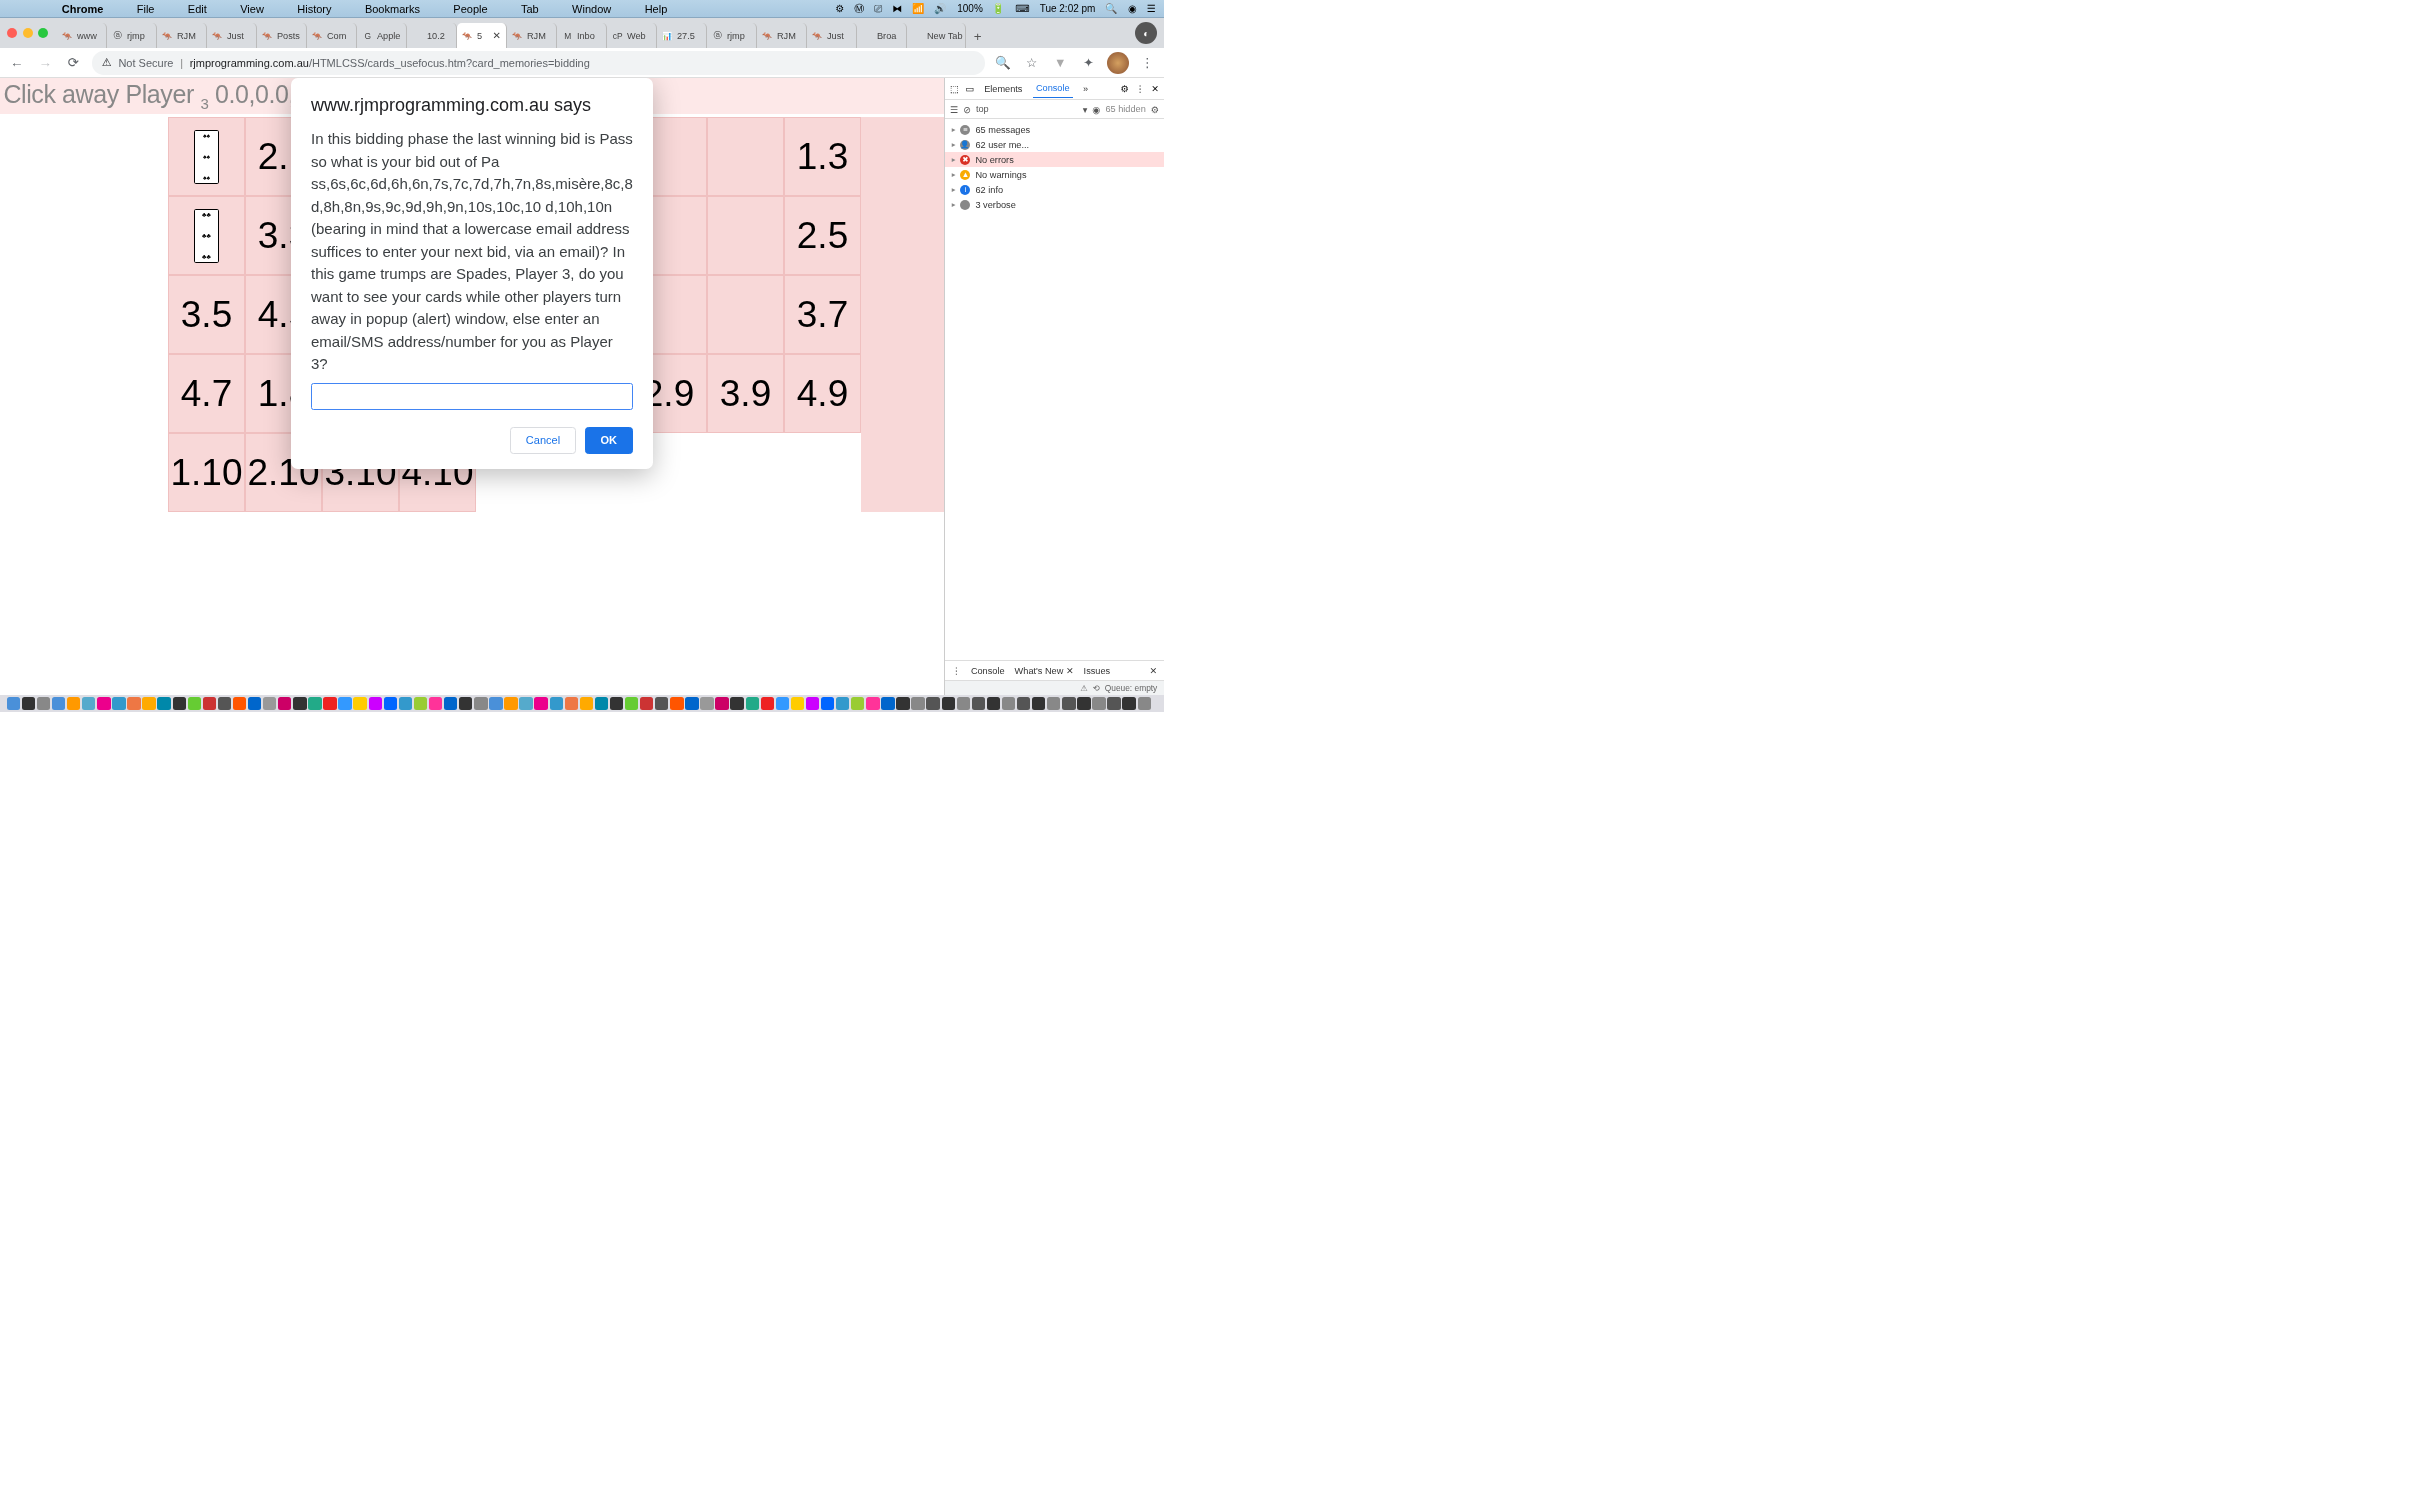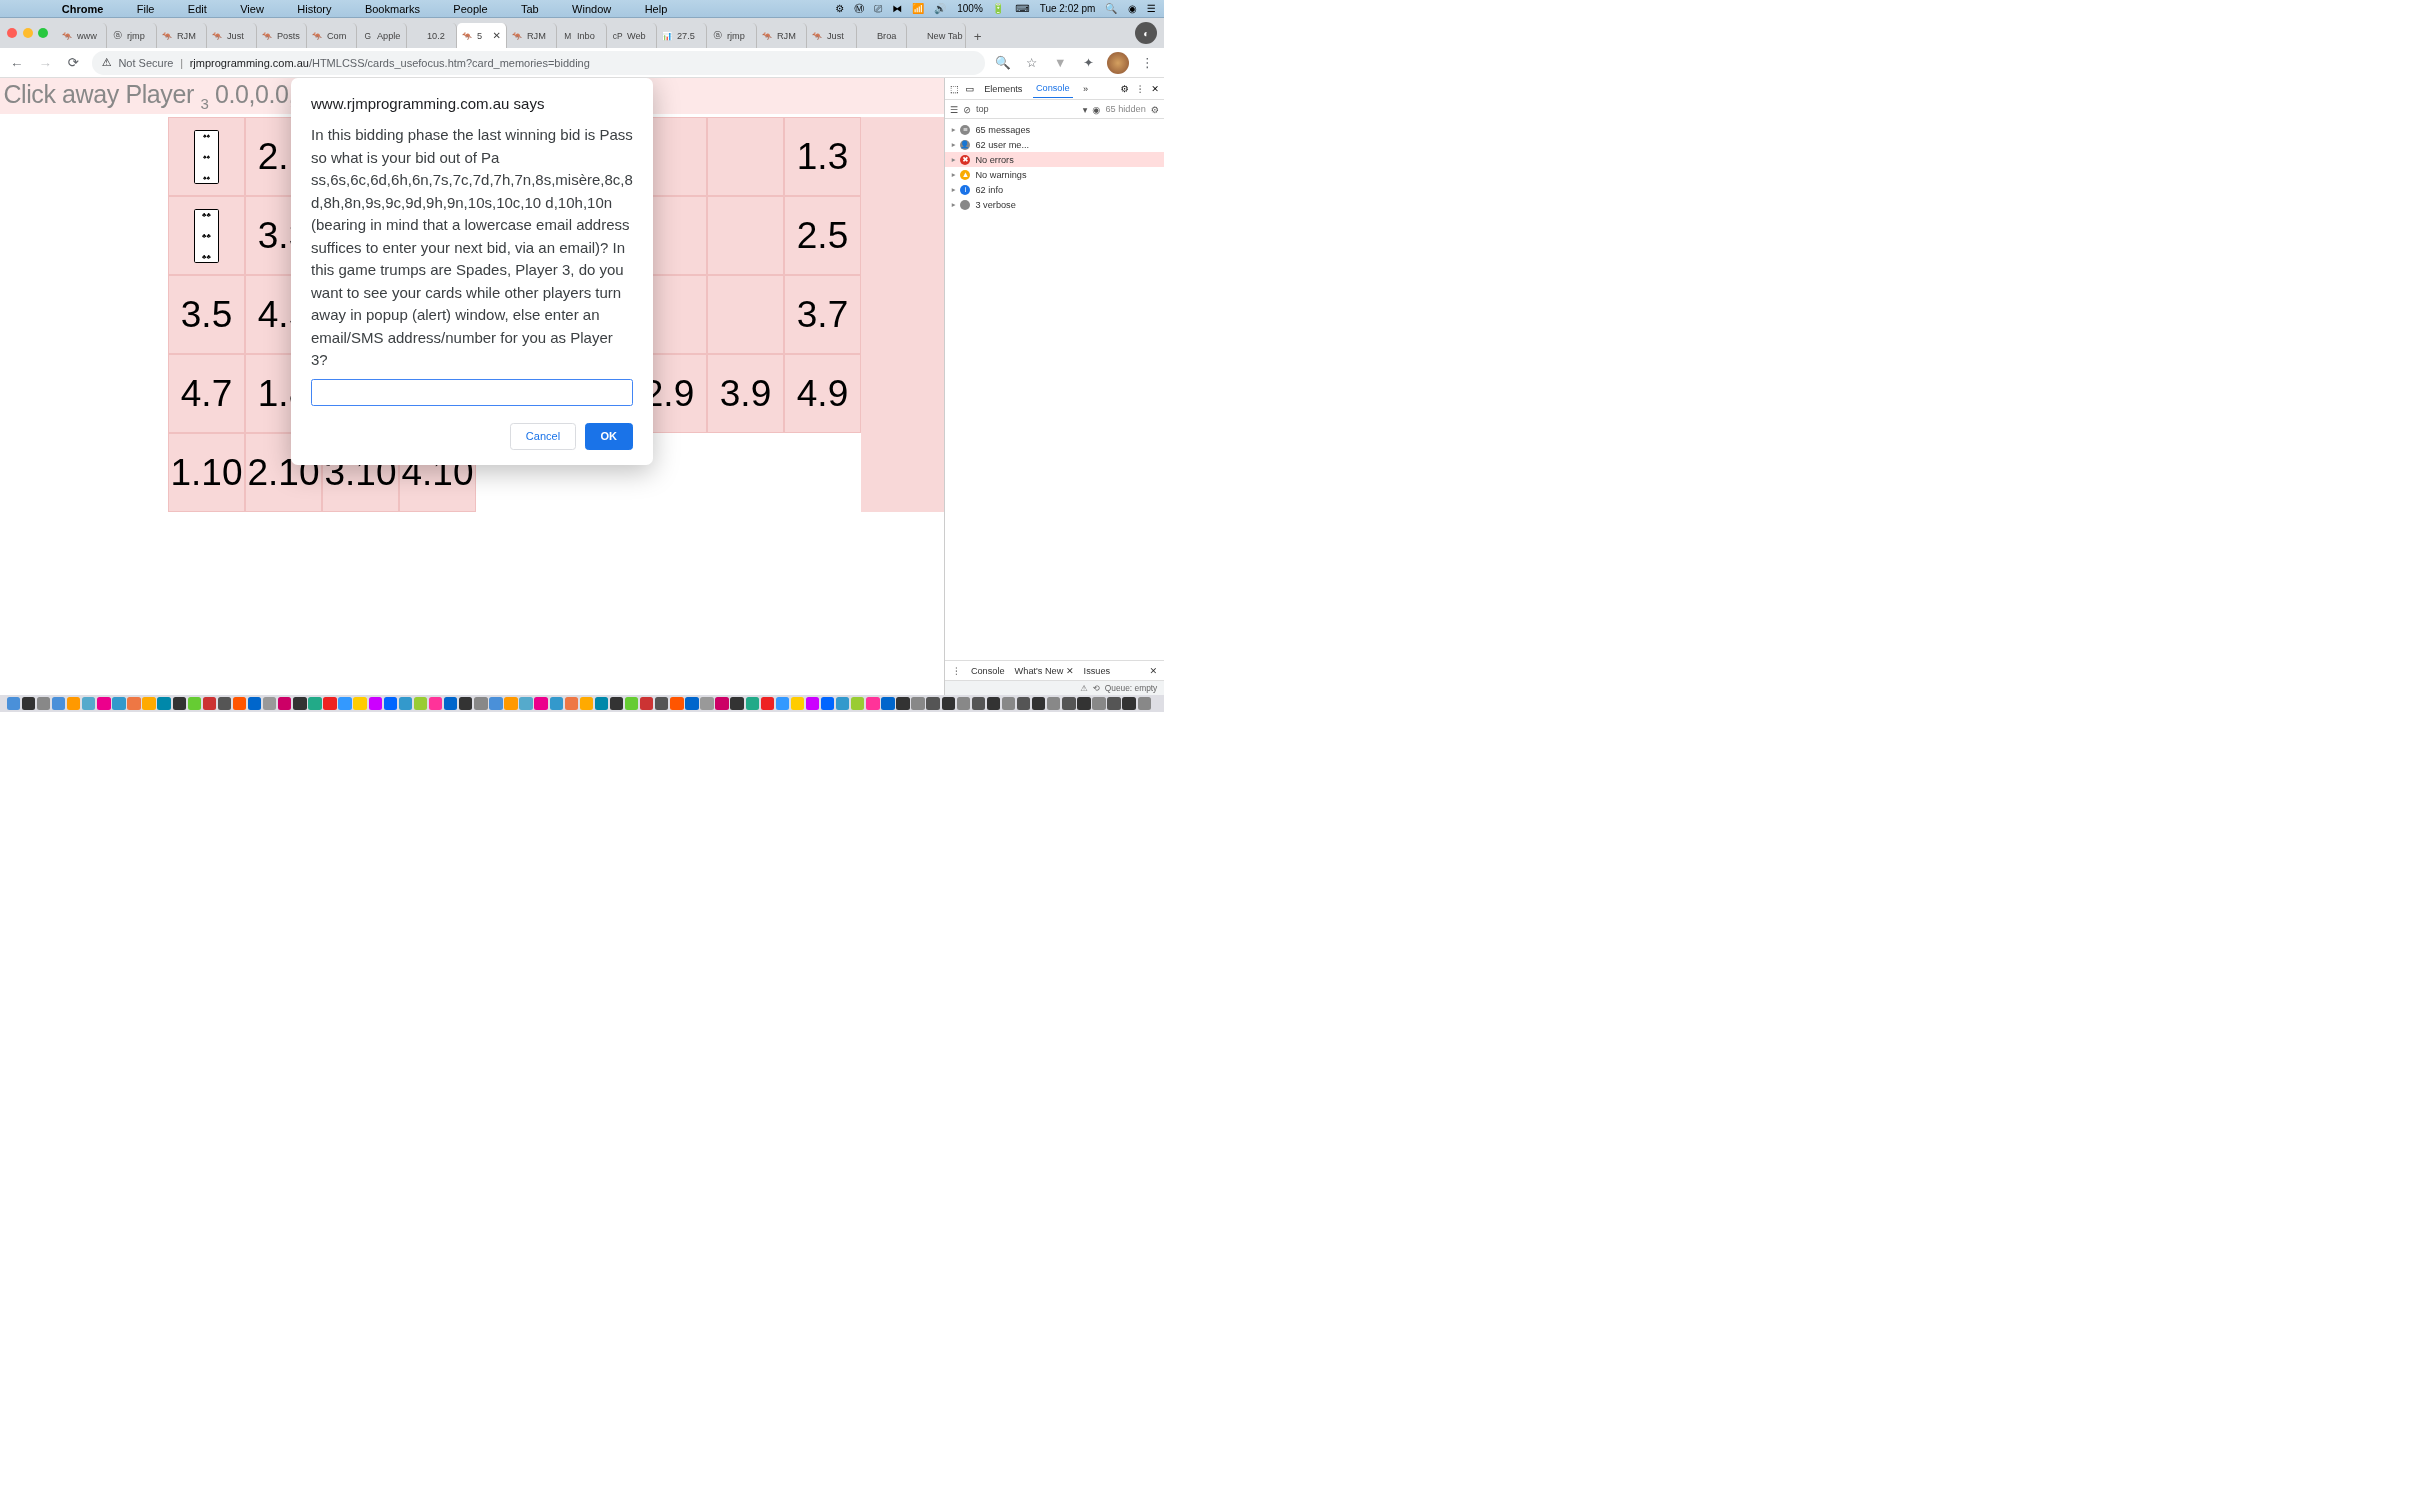--- a/index.html
+++ b/index.html
@@ -54,21 +54,21 @@
 .card-grid-wrap { padding-left: 168px; padding-top: 3.4px; }
 .card-grid { display: grid; grid-template-columns: repeat(9, 77px); grid-auto-rows: 79px; background: #f8d8d8; }
 .card-cell { border: 0.8px solid #f0c0c0; display: flex; align-items: center; justify-content: center; font-family: "Arial Narrow", sans-serif; font-size: 37px; font-stretch: condensed; color: #000; background: #f8d8d8; }
 .card-cell.empty { background: #fff; border: none; }
 .card-cell.card-img { padding: 3.4px; }
 .playing-card { width: 25px; height: 54px; background: #fff; border: 0.8px solid #000; border-radius: 1.7px; font-size: 6.7px; text-align: center; display: flex; flex-direction: column; justify-content: space-between; padding: 1.7px; }
 
 
 .dialog-backdrop { position: absolute; inset: 0; display: flex; justify-content: center; align-items: flex-start; }
 .prompt-dialog { width: 362px; background: #fff; border-radius: 6.7px; box-shadow: 0 6.7px 27px rgba(0,0,0,.25); margin-top: 0px; padding: 17px 20px 15px 20px; position: relative; top: 0; }
-.prompt-title { font-size: 15px; color: #202124; margin-bottom: 11.7px; }
+.prompt-title { font-size: 18px; color: #202124; margin-bottom: 11.7px; }
 .prompt-body { font-size: 15px; color: #3c4043; line-height: 1.5; margin-bottom: 7px; word-wrap: break-word; }
 .prompt-input { width: 100%; height: 27px; border: 0.8px solid #4285f4; border-radius: 2.5px; padding: 0 6.7px; font-size: 11px; outline: none; }
 .prompt-actions { display: flex; justify-content: flex-end; gap: 8.4px; margin-top: 17px; }
 .btn { height: 27px; padding: 0 15px; border-radius: 3.4px; font-size: 11px; display: flex; align-items: center; border: 0.8px solid #dadce0; }
 .btn.cancel { background: #fff; color: #1a73e8; }
 .btn.ok { background: #1a73e8; color: #fff; border-color: #1a73e8; font-weight: 700; }
 
 
 .devtools { width: 220px; border-left: 0.8px solid #ccc; background: #fff; display: flex; flex-direction: column; font-size: 9.2px; }
 .dt-tabs { height: 22px; border-bottom: 0.8px solid #ddd; display: flex; align-items: center; padding: 0 5px; gap: 6.7px; }

